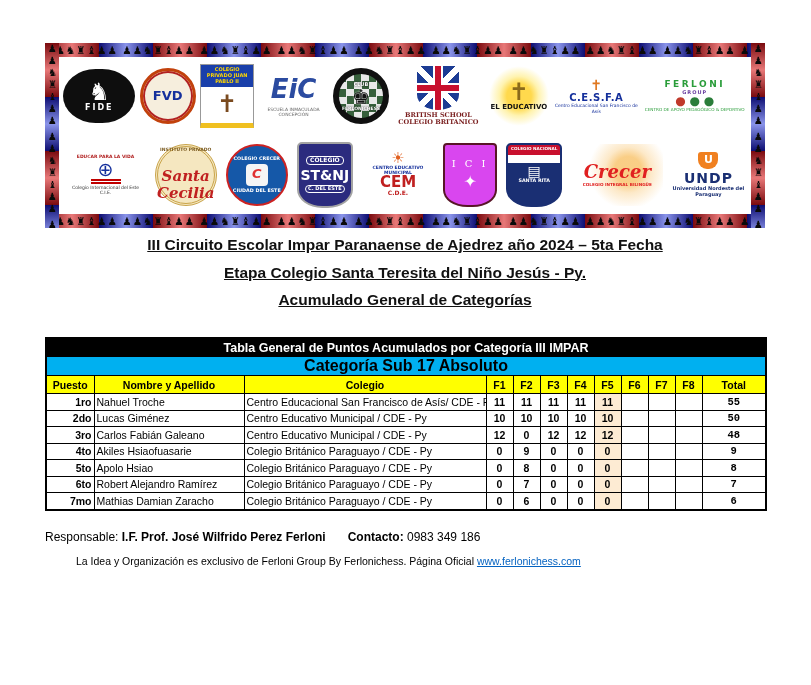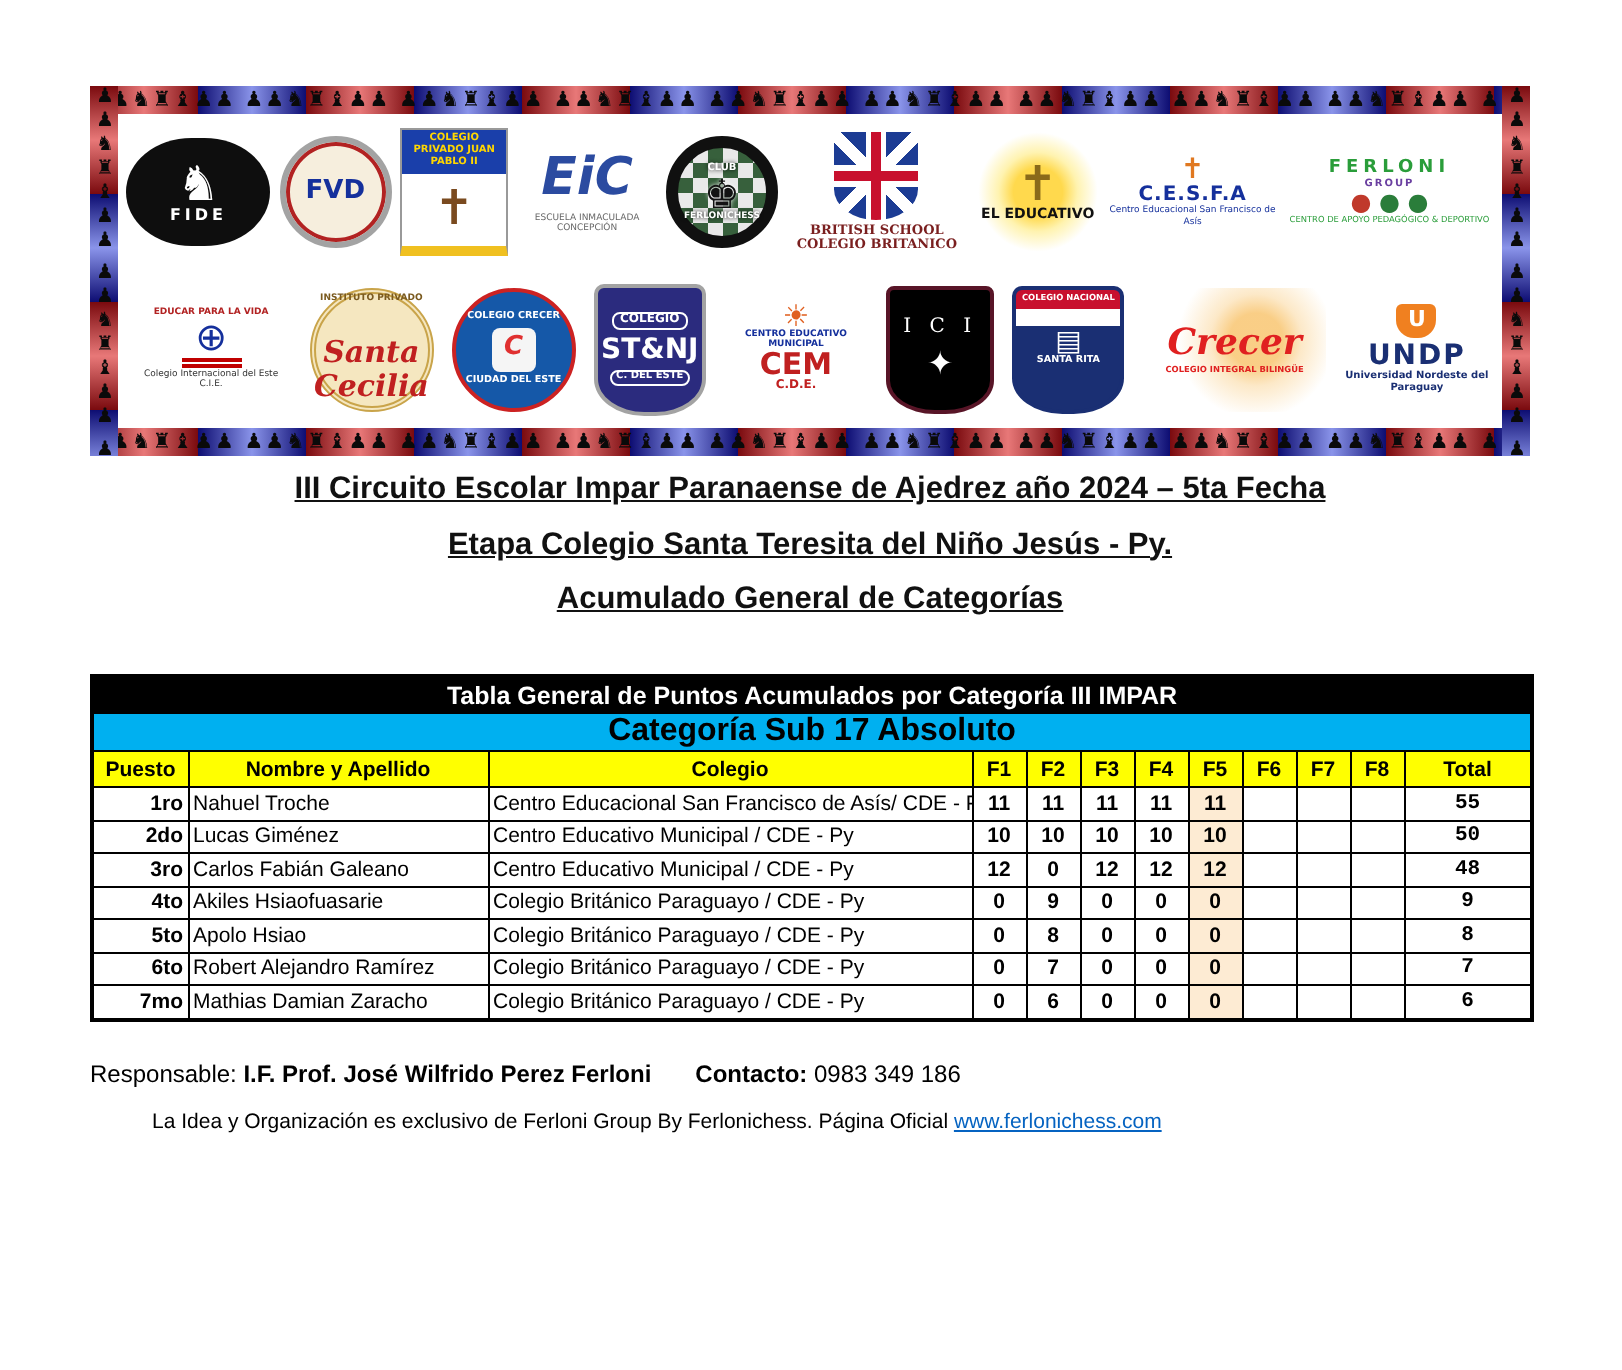--- a/index.html
+++ b/index.html
@@ -28,21 +28,21 @@
 
   .logo{display:flex;flex-direction:column;align-items:center;justify-content:center;
         text-align:center;line-height:1.15;font-family:"DejaVu Sans",sans-serif;box-sizing:border-box;}
   .lg-top,.lg-top2,.lg-label,.lg-sub{display:block;}
 
   .v-fide{background:#0e0e0e;color:#fff;width:72px;height:54px;border-radius:50%/55%;}
   .v-fide .lg-label{font-size:24px;line-height:22px;}
   .v-fide .lg-sub{font-size:8px;font-weight:bold;letter-spacing:2px;}
 
   .v-fvd{width:56px;height:56px;border-radius:50%;background:#f6eedd;
-         border:3px solid #a3a3a3;box-shadow:inset 0 0 0 2px #b22222;text-align:center;}
+         border:3px solid #c2410c;box-shadow:inset 0 0 0 2px #b22222;text-align:center;}
   .v-fvd .lg-label{font-size:13px;font-weight:bold;color:#15309c;}
 
   .v-juanpablo{width:54px;height:64px;background:#fff;border:1px solid #999;
                border-bottom:5px solid #f0c020;justify-content:flex-start;}
   .v-juanpablo .lg-top{background:#1a3faa;color:#ffd700;font-size:5px;font-weight:bold;
                        width:100%;padding:2px 1px;box-sizing:border-box;}
   .v-juanpablo .lg-label{font-size:24px;color:#7a4a1f;flex:1;display:flex;align-items:center;}
 
   .v-eic .lg-label{font-size:26px;font-style:italic;font-weight:bold;color:#2b4ba0;}
   .v-eic .lg-sub{font-size:4.5px;color:#666;margin-top:2px;width:70px;}
@@ -105,21 +105,21 @@
           border-radius:5px 5px 45% 45%/5px 5px 28% 28%;color:#fff;}
   .v-stnj .lg-top{font-size:6px;font-weight:bold;border:1px solid #fff;border-radius:4px;padding:0 3px;}
   .v-stnj .lg-label{font-size:14px;font-weight:bold;margin:2px 0;}
   .v-stnj .lg-sub{font-size:5px;font-weight:bold;border:1px solid #fff;border-radius:4px;padding:0 2px;}
 
   .v-cem .lg-top{font-size:15px;color:#e06020;line-height:13px;}
   .v-cem .lg-top2{font-size:4.5px;font-weight:bold;color:#15309c;width:72px;}
   .v-cem .lg-label{font-size:15px;font-weight:bold;color:#c02020;line-height:15px;}
   .v-cem .lg-sub{font-size:6px;font-weight:bold;color:#c02020;}
 
-  .v-ici{width:54px;height:64px;background:#000000;border:2px solid #581527;
+  .v-ici{width:54px;height:64px;background:#d946ef;border:2px solid #581527;
          border-radius:4px 4px 45% 45%/4px 4px 26% 26%;color:#fff;}
   .v-ici .lg-top{font-size:10px;font-family:"DejaVu Serif",serif;letter-spacing:3px;margin-bottom:3px;}
   .v-ici .lg-label{font-size:16px;}
 
   .v-santarita{width:56px;height:64px;border:2px solid #1a2f73;color:#fff;
         background:linear-gradient(180deg,#c8102e 0 16%,#ffffff 16% 30%,#1a2f73 30%);
         border-radius:5px 5px 45% 45%/5px 5px 28% 28%;
         justify-content:flex-start;padding-top:2px;}
   .v-santarita .lg-top{font-size:4.2px;font-weight:bold;}
   .v-santarita .lg-label{font-size:14px;line-height:14px;margin-top:12px;}

